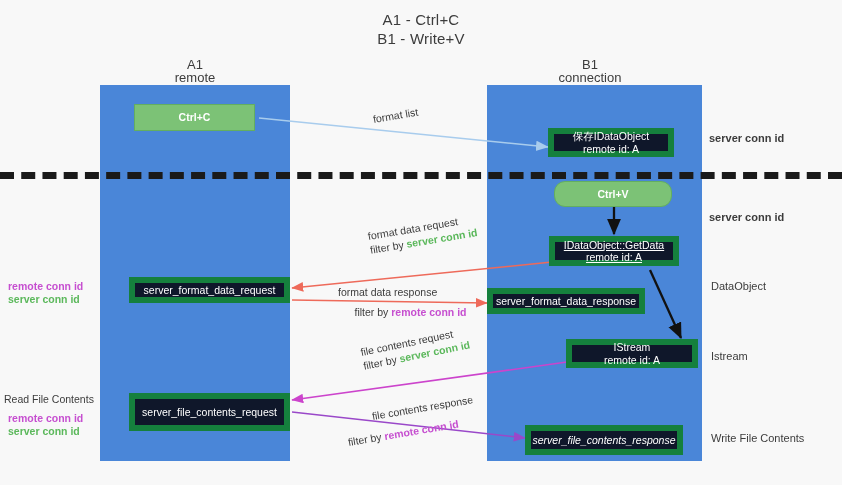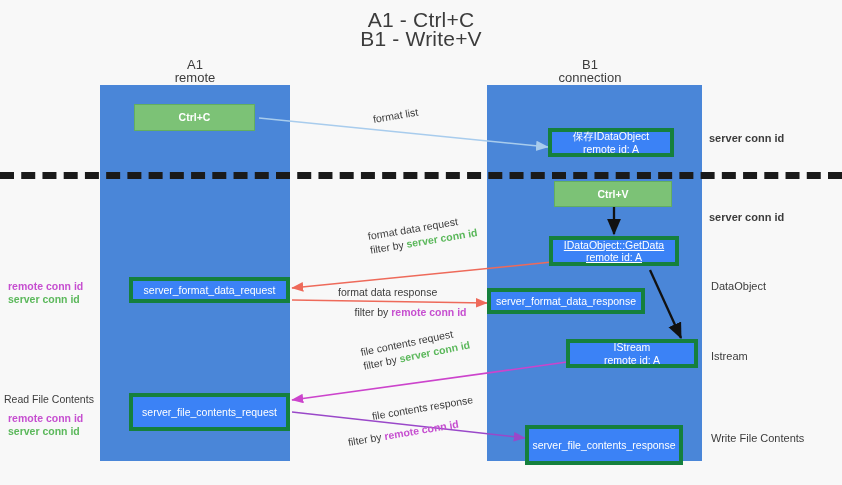--- a/index.html
+++ b/index.html
@@ -31,38 +31,38 @@
     position: absolute;
     text-align: center;
     color: #3c3c3c;
     font-size: 13px;
     line-height: 13px;
   }
   .title {
     position: absolute;
     text-align: center;
     color: #3c3c3c;
-    font-size: 21px;
+    font-size: 15px;
     line-height: 19px;
     letter-spacing: .2px;
   }
   .box {
     position: absolute;
     box-sizing: border-box;
     text-align: center;
     color: #ffffff;
     font-size: 10.5px;
     line-height: 12.5px;
     display: flex;
     flex-direction: column;
     align-items: center;
     justify-content: center;
   }
   .box.green { background: #7cc276; border: 1px solid #63ae60; font-weight: bold; }
-  .box.orange { background: #3b82f6; border: 4px solid #15803d; }
+  .box.orange { background: #0f172a; border: 6px solid #15803d; }
   .edge-label {
     position: absolute;
     font-size: 10.5px;
     color: #3c3c3c;
     white-space: nowrap;
     line-height: 14px;
   }
   .edge-label.rot-m9 { transform: rotate(-9.5deg); transform-origin: left center; }
   .edge-label.rot-m12 { transform: rotate(-11.5deg); transform-origin: left center; }
   .side-label {
@@ -157,39 +157,39 @@
 
   <div class="box orange" style="left:129px; top:393px; width:161px; height:38px;">
     <span>server_file_contents_request</span>
   </div>
 
   <div class="box orange" style="left:548px; top:128px; width:126px; height:29px;">
     <span>保存IDataObject</span>
     <span>remote id: A</span>
   </div>
 
-  <div class="box green" style="left:554px; top:181px; width:118px; height:26px;">
+  <div class="box green" style="left:554px; top:181px; width:118px; height:26px;border-radius:11px;">
     <span>Ctrl+V</span>
   </div>
 
   <div class="box orange" style="left:549px; top:236px; width:130px; height:30px;text-decoration:underline;">
     <span>IDataObject::GetData</span>
     <span>remote id: A</span>
   </div>
 
   <div class="box orange" style="left:487px; top:288px; width:158px; height:26px;">
     <span>server_format_data_response</span>
   </div>
 
   <div class="box orange" style="left:566px; top:339px; width:132px; height:29px;">
     <span>IStream</span>
     <span>remote id: A</span>
   </div>
 
-  <div class="box orange" style="left:525px; top:425px; width:158px; height:40px;">
+  <div class="box orange" style="left:525px; top:425px; width:158px; height:30px;font-style:italic;">
     <span>server_file_contents_response</span>
   </div>
 
   <div class="edge-label rot-m9" style="left:373px; top:112px;">
     <span>format list</span>
   </div>
 
   <div class="edge-label rot-m9" style="left:369px; top:229px;">
     <div><span>format data request</span></div>
     <div>

